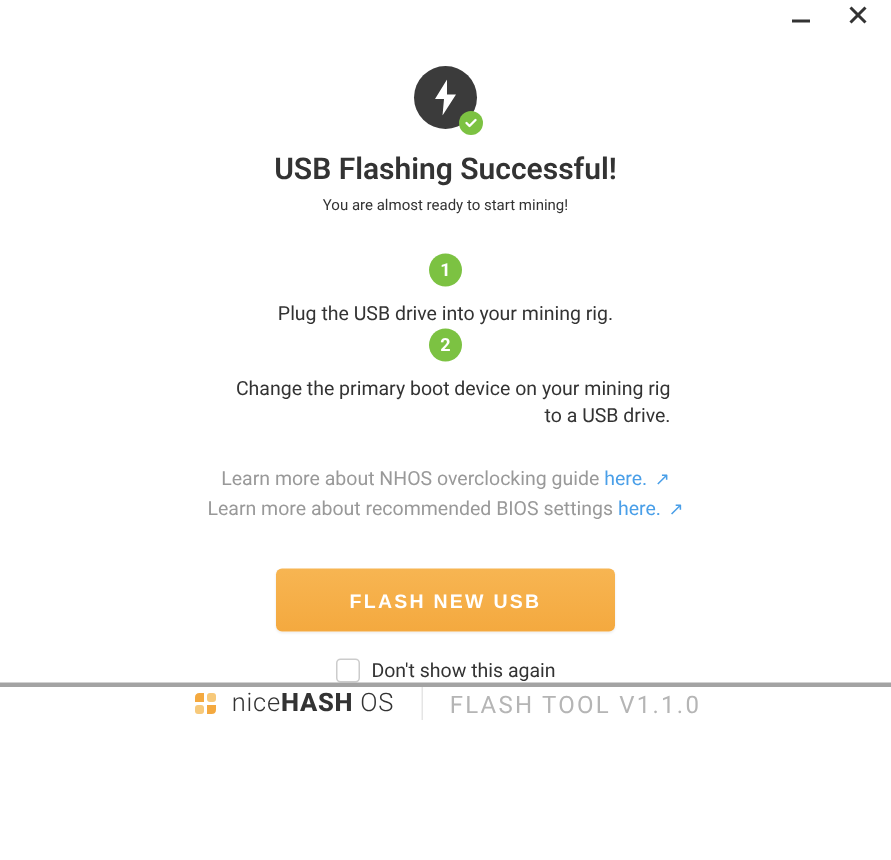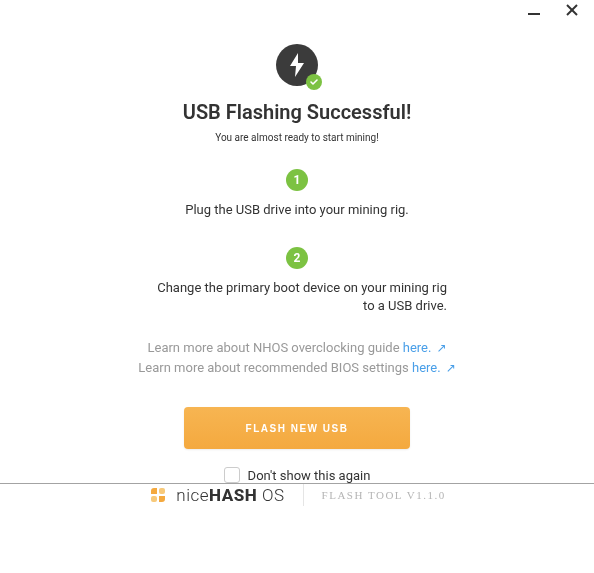--- a/index.html
+++ b/index.html
@@ -13,47 +13,47 @@
   .content { flex: 1; display: flex; flex-direction: column; align-items: center; padding-top: 24px; }
 
   .hero-icon { width: 42px; height: 42px; position: relative; margin-bottom: 14px; }
   .hero-icon .circle { width: 42px; height: 42px; border-radius: 50%; background: #3b3b3b; display:flex; align-items:center; justify-content:center; }
   .hero-icon .badge { position:absolute; right:-4px; bottom:-4px; width:16px; height:16px; border-radius:50%; background:#7cc242; display:flex; align-items:center; justify-content:center; }
 
   h1.title { font-size: 20px; font-weight: 600; color: #333; margin-bottom: 8px; }
   .subtitle { font-size: 10px; color: #333; margin-bottom: 26px; }
 
   .step-badge { width: 22px; height: 22px; border-radius: 50%; background: #7cc242; color: #fff; font-size: 12px; font-weight: 700; display:flex; align-items:center; justify-content:center; margin-bottom: 10px; }
-  .step-text { font-size: 13px; color: #333; text-align: center; line-height: 1.4; margin-bottom: 28px; max-width: 300px; }
+  .step-text { font-size: 13px; color: #333; text-align: center; line-height: 1.4; max-width: 300px; }
   .step-text.tight { margin-bottom: 22px; text-align: right; }
 
   .learn { font-size: 13px; color: #999; text-align: center; line-height: 1.6; }
   .learn a { color: #4a9fe8; text-decoration: none; }
   .learn .ext { color: #4a9fe8; font-size: 12px; margin-left: 2px; }
   .learn-block { margin-bottom: 28px; }
 
   .cta {
     width: 226px; height: 42px; border: none; border-radius: 4px;
     background: linear-gradient(180deg, #f7b552 0%, #f4a93f 100%);
-    color: #fff; font-size: 10px; font-weight: 600; letter-spacing: 1.5px;
+    color: #fff; font-size: 13px; font-weight: 600; letter-spacing: 1.5px;
     cursor: pointer; margin-bottom: 18px;
     box-shadow: 0 1px 2px rgba(0,0,0,0.08);
   }
 
   .dontshow { display:flex; align-items:center; gap:8px; font-size:13px; color:#333; }
   .dontshow input { width:16px; height:16px; border:1px solid #ccc; border-radius:3px; appearance:none; -webkit-appearance:none; background:#fff; cursor:pointer; }
 
-  .footer { height: 56px; border-top: 1px solid #a3a3a3; display:flex; align-items:center; justify-content:center; gap:18px; }
+  .footer { height: 56px; border-top: 3px solid #a3a3a3; display:flex; align-items:center; justify-content:center; gap:18px; }
   .brand { display:flex; align-items:center; gap:8px; }
   .brand-mark { width:20px; height:20px; }
   .brand-text { font-size: 17px; letter-spacing: 0.5px; }
   .brand-text .light { font-weight: 300; color:#333; }
   .brand-text .bold { font-weight: 800; color:#333; }
   .vsep { width:1px; height:22px; background:#e5e5e5; }
-  .tool { font-size: 11px; letter-spacing: 1.5px; color:#b5b5b5;font-family:Liberation Serif, serif; }
+  .tool { font-size: 16px; letter-spacing: 1.5px; color:#b5b5b5; }
 </style>
 </head>
 <body>
 
 <div class="app">
 
   <div class="titlebar">
     <div class="btn">
       <svg width="16" height="16" viewBox="0 0 16 16">
           <line x1="2" y1="12" x2="14" y2="12" stroke="#333" stroke-width="2"></line>

